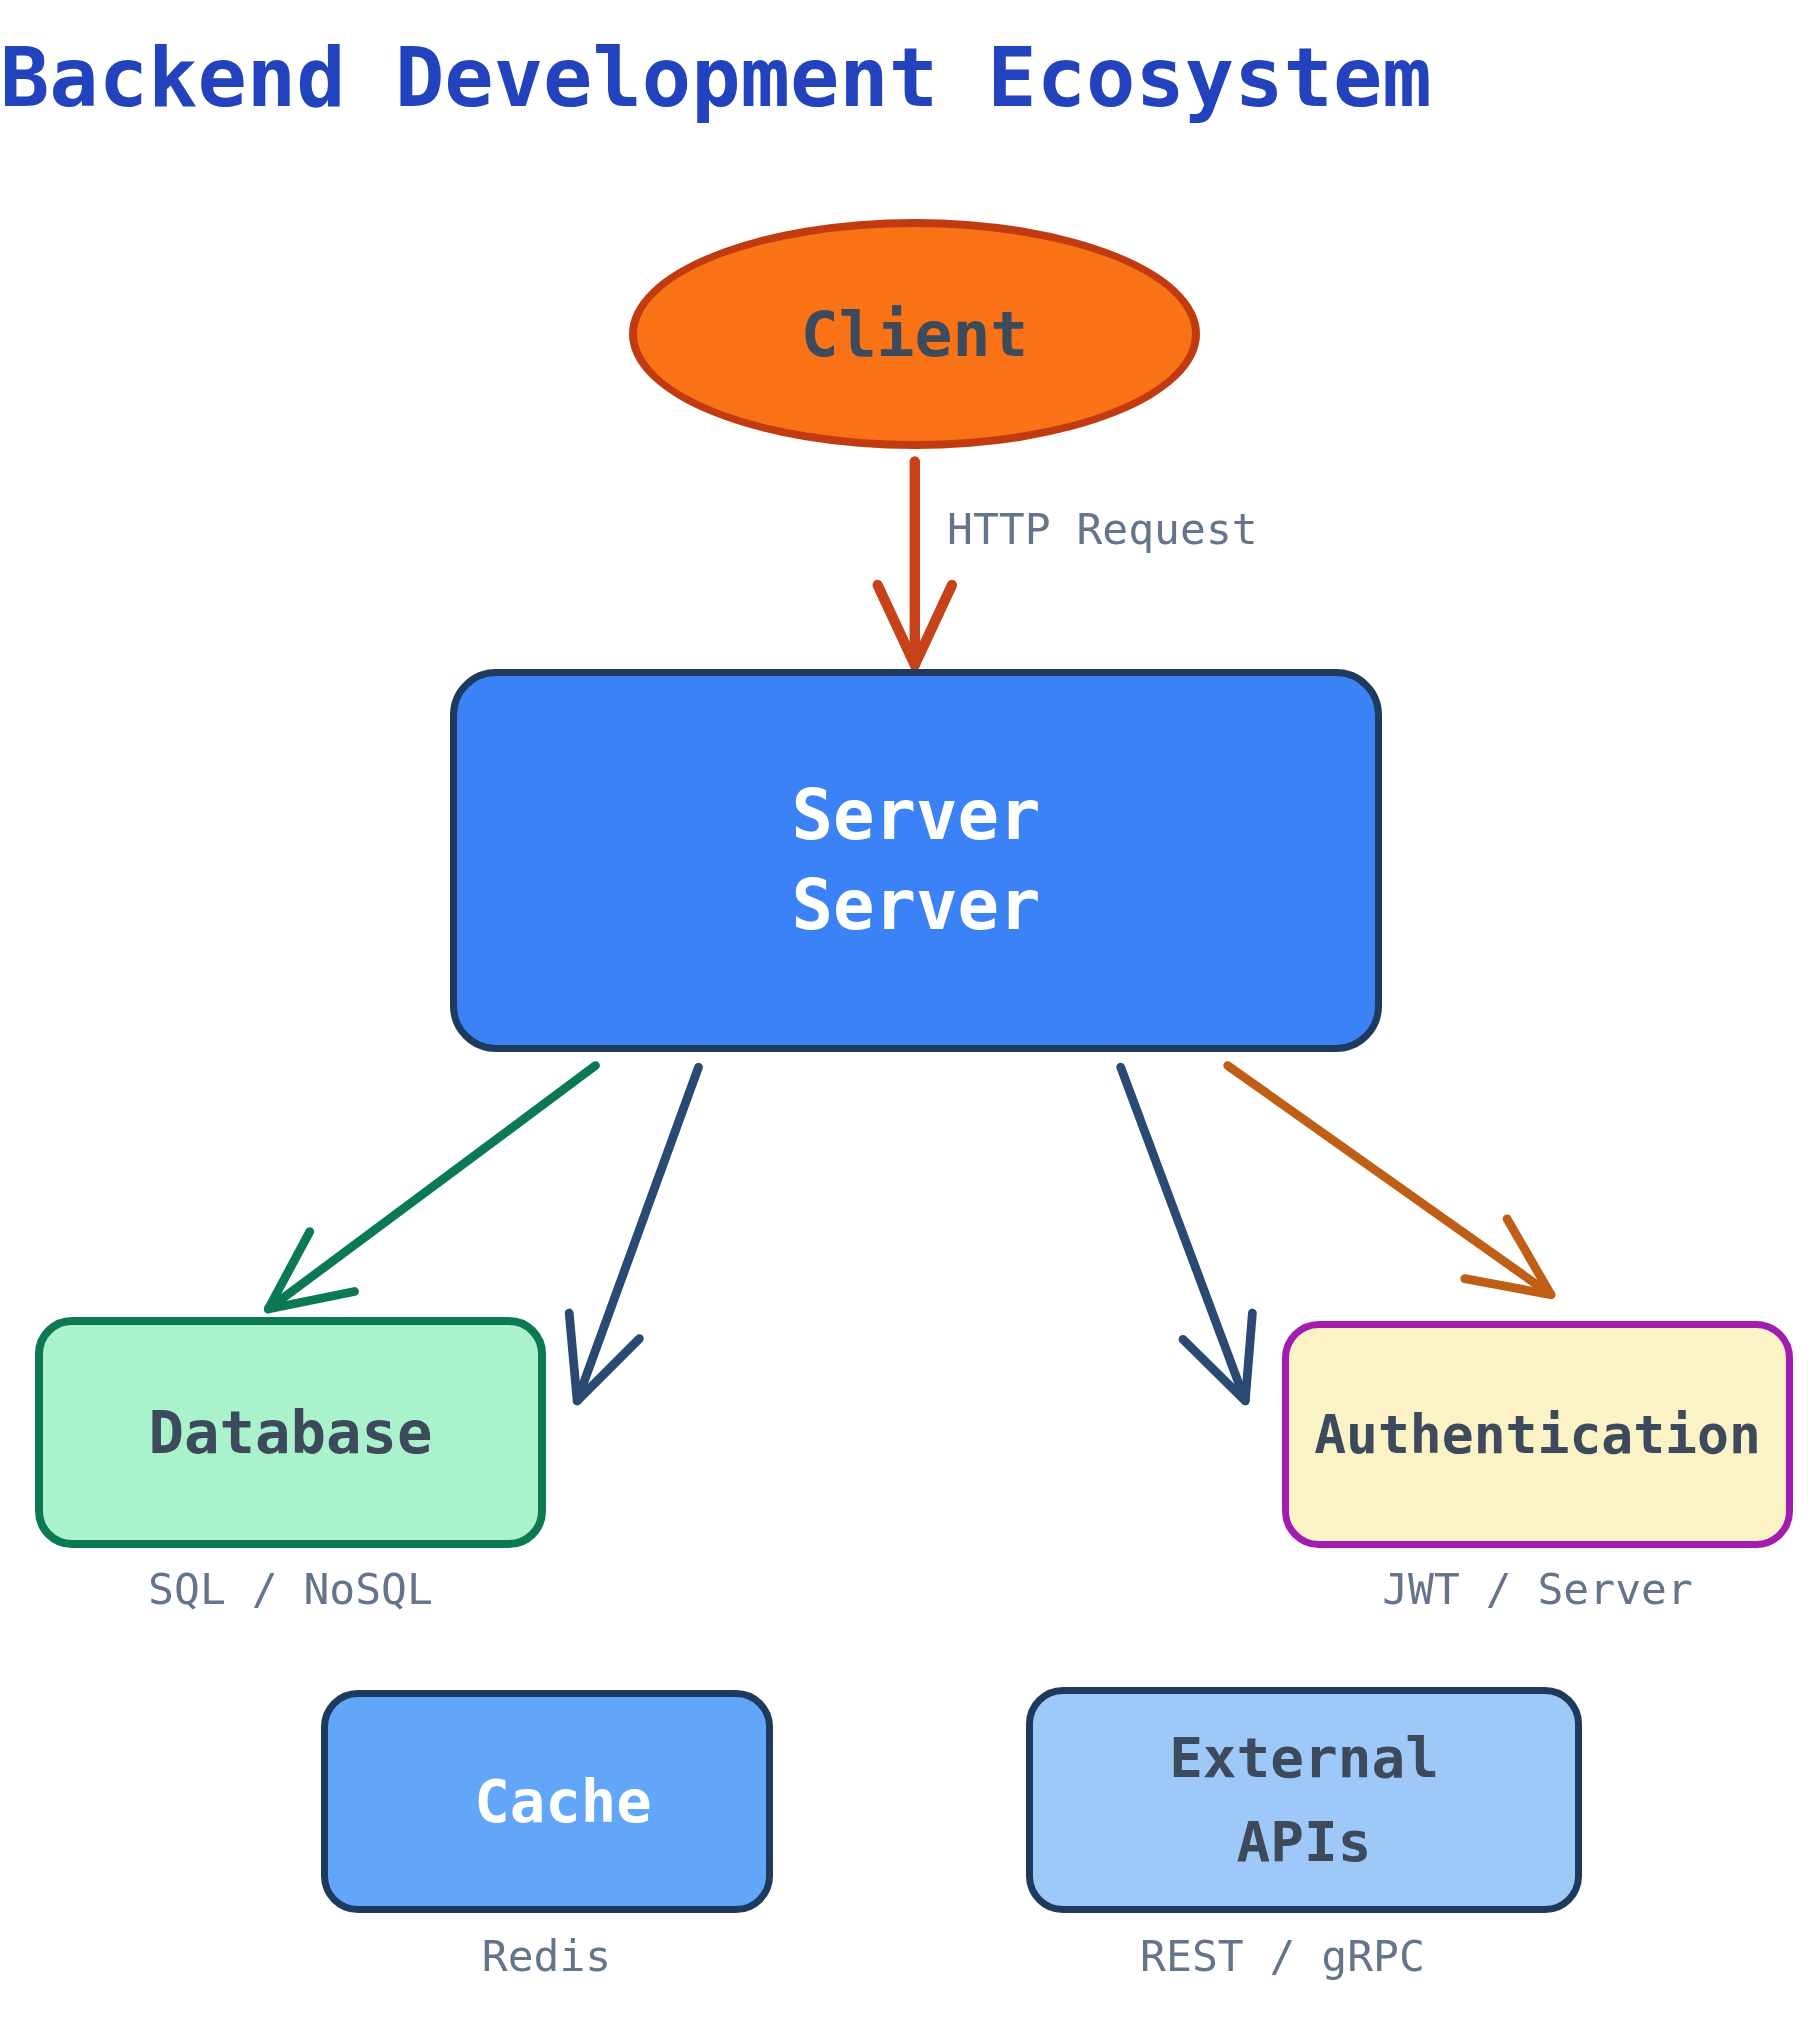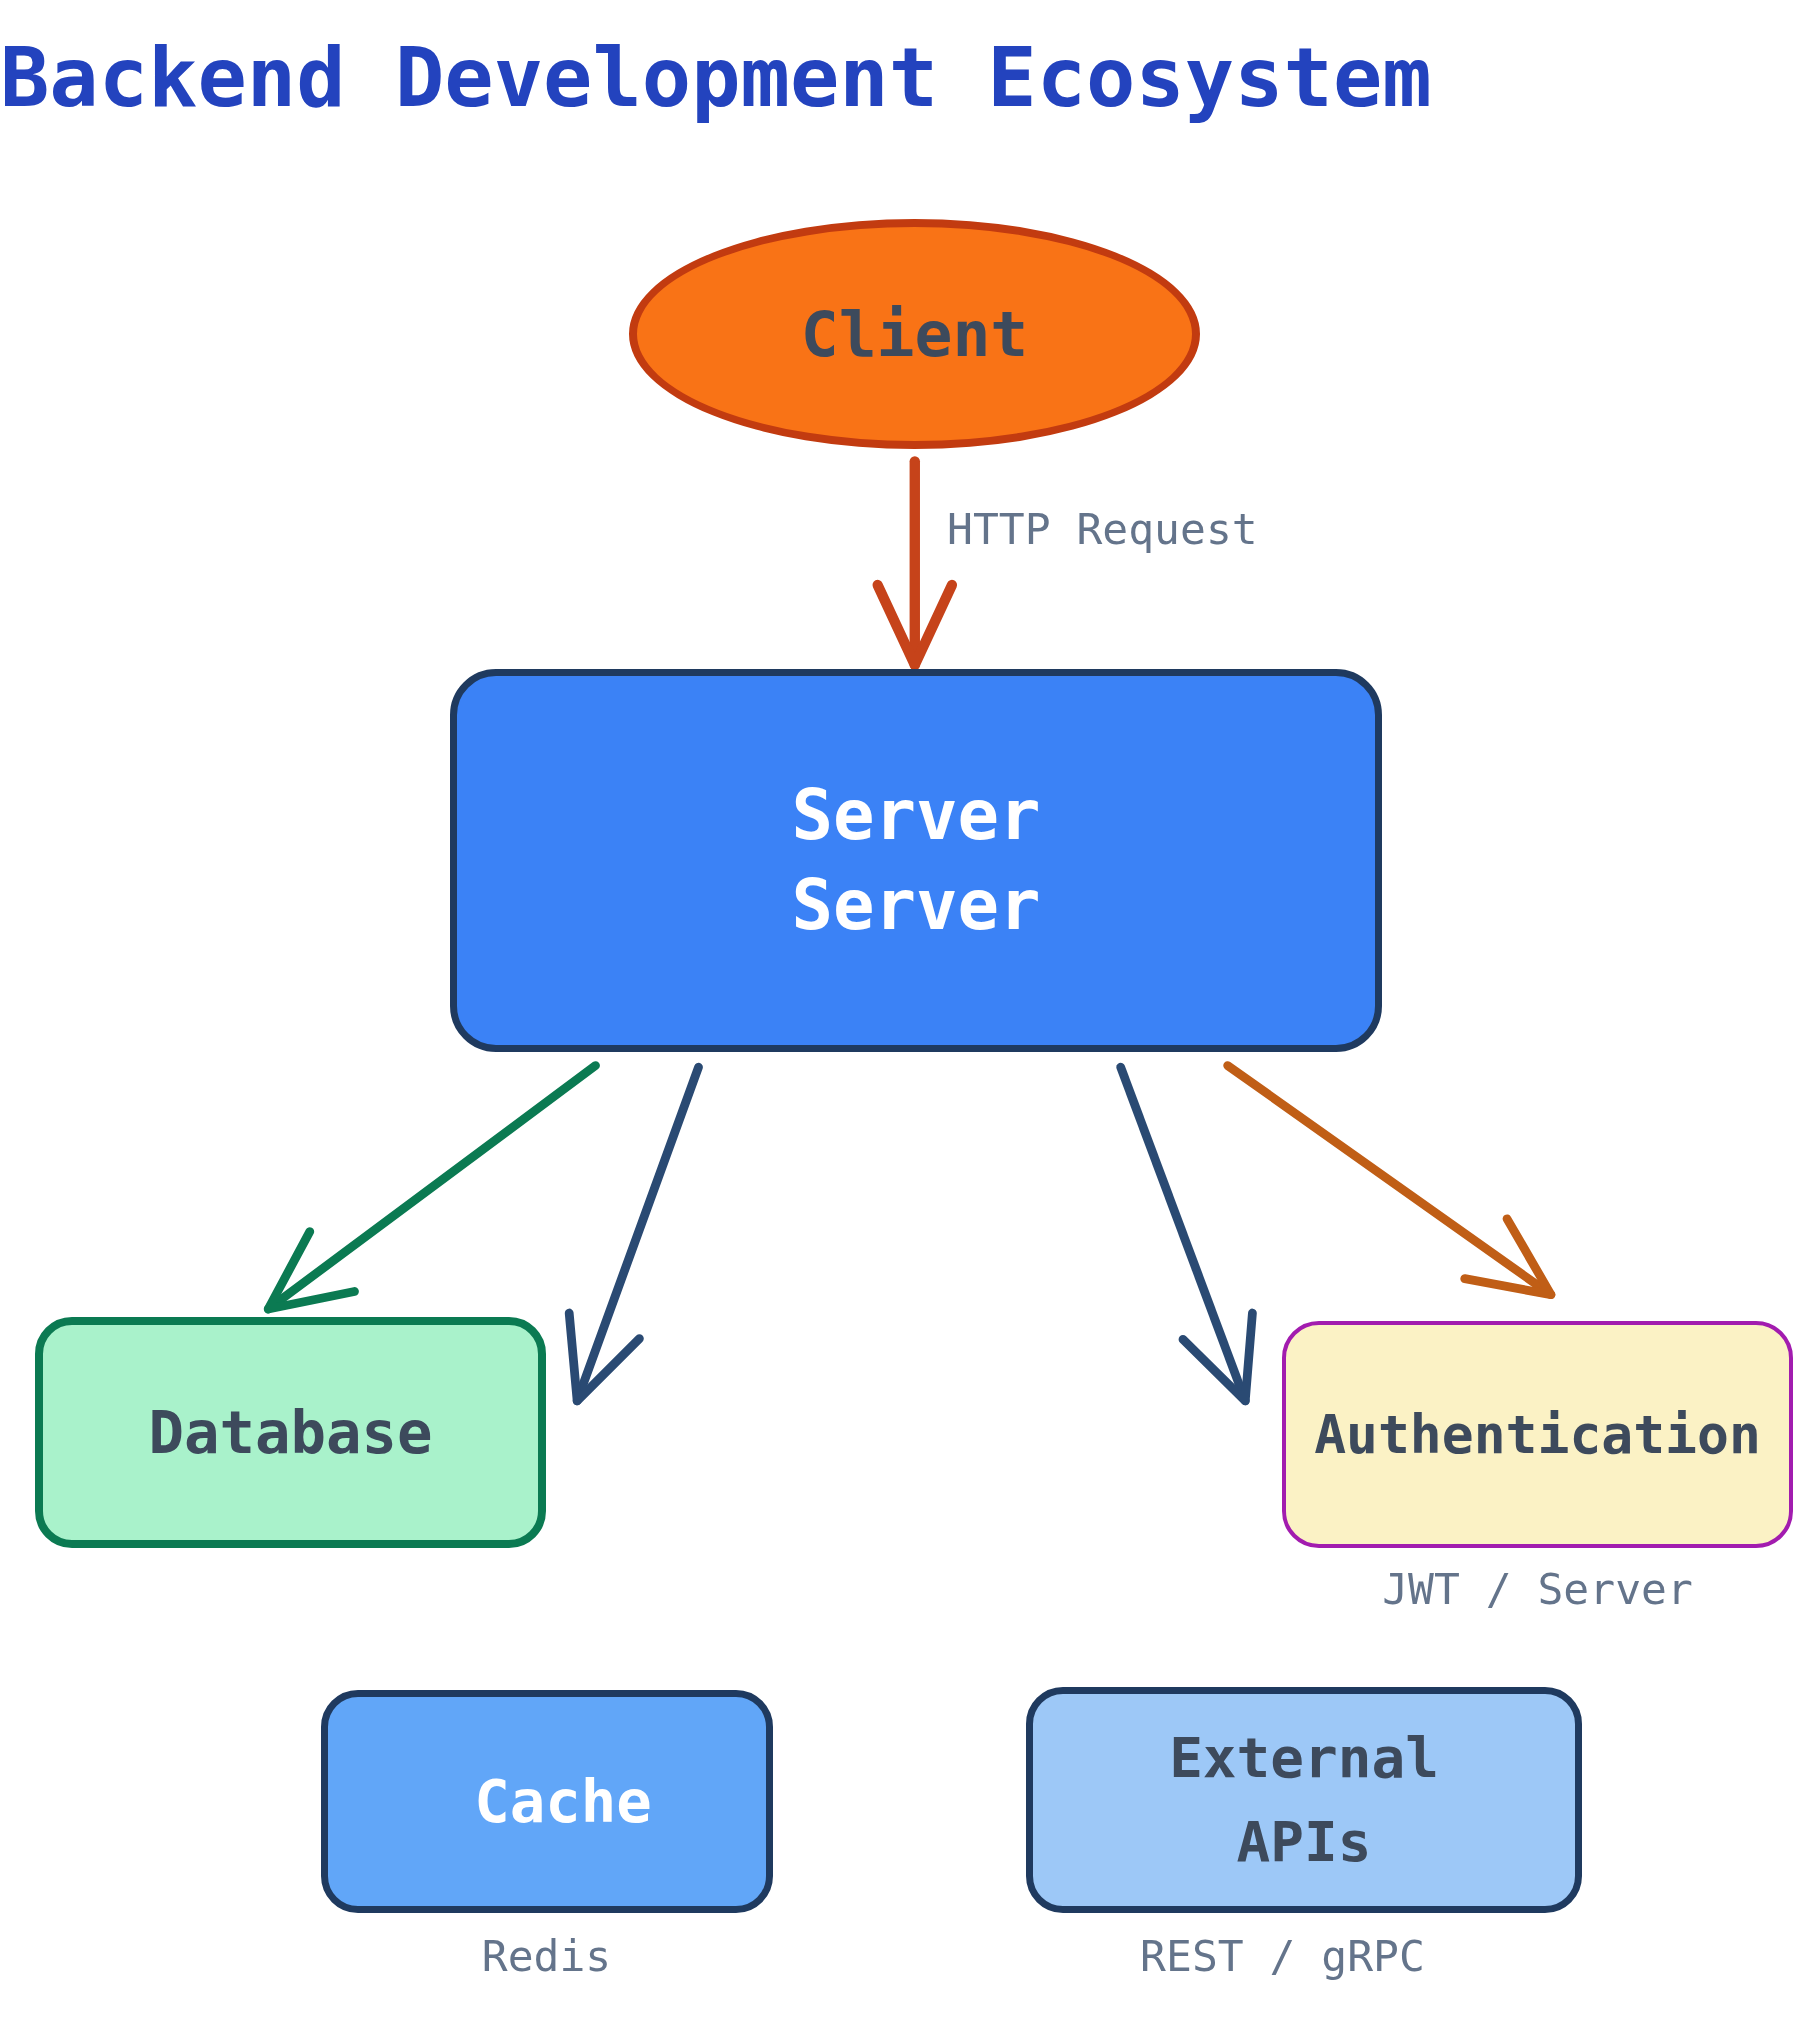--- a/index.html
+++ b/index.html
@@ -20,21 +20,21 @@
                background:#f97316;border:8.8px solid #C23B10;font-size:63px;}
 
   .node-backend{left:450px;top:669px;width:932px;height:383px;border-radius:46px;
                 background:#3B82F6;border:7.2px solid #1F3A5F;color:#ffffff;
                 font-size:69px;line-height:1.3;}
 
   .node-database{left:35px;top:1317px;width:511px;height:231px;border-radius:37px;
                  background:#A9F2CB;border:8px solid #0B7A52;font-size:59px;}
 
   .node-auth{left:1282px;top:1321px;width:511px;height:227px;border-radius:37px;
-             background:#FBF2C5;border:4px solid #a21caf;font-size:53px;}
+             background:#FBF2C5;border:7px solid #a21caf;font-size:53px;}
 
   .node-cache{left:321px;top:1690px;width:452px;height:223px;border-radius:37px;
               background:#61A6F8;border:7.2px solid #1F3A5F;color:#ffffff;font-size:59px;padding-left:32px;}
 
   .node-external{left:1026px;top:1687px;width:556px;height:226px;border-radius:37px;
                  background:#9DC8F7;border:7.2px solid #1F3A5F;font-size:56px;line-height:1.21;gap:16px;}
 
   .sublabel{position:absolute;width:479px;text-align:center;font-size:43px;
             font-weight:500;color:#64748B;}
   .sublabel-sql{left:51px;top:1564px;}
@@ -82,20 +82,21 @@
   </div>
 
   <div class="node node-backend">
     <span>Server</span>
     <span>Server</span>
   </div>
 
   <div class="node node-database">
     <span>Database</span>
   </div>
+  <div class="sublabel sublabel-sql">SQL / NoSQL</div>
 
   <div class="node node-auth">
     <span>Authentication</span>
   </div>
   <div class="sublabel sublabel-jwt">JWT / Server</div>
 
   <div class="node node-cache">
     <span>Cache</span>
   </div>
   <div class="sublabel sublabel-redis">Redis</div>

